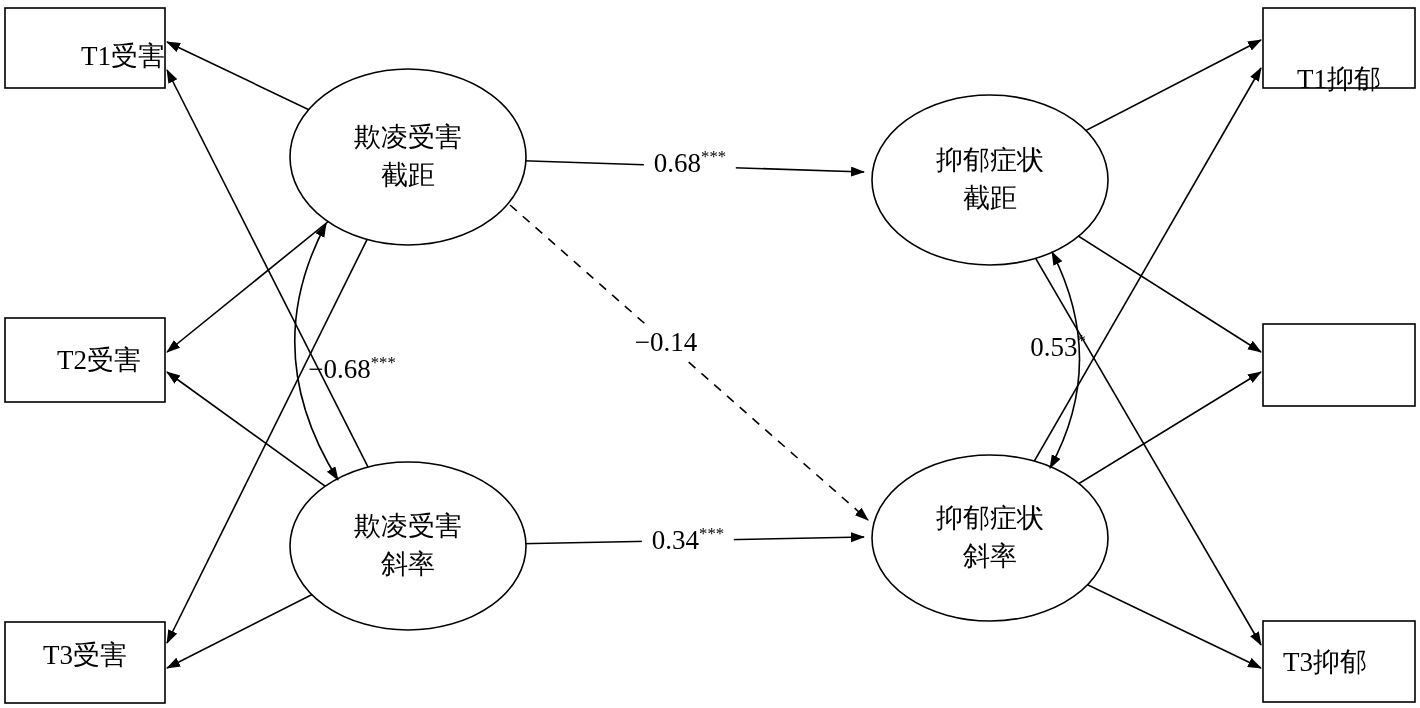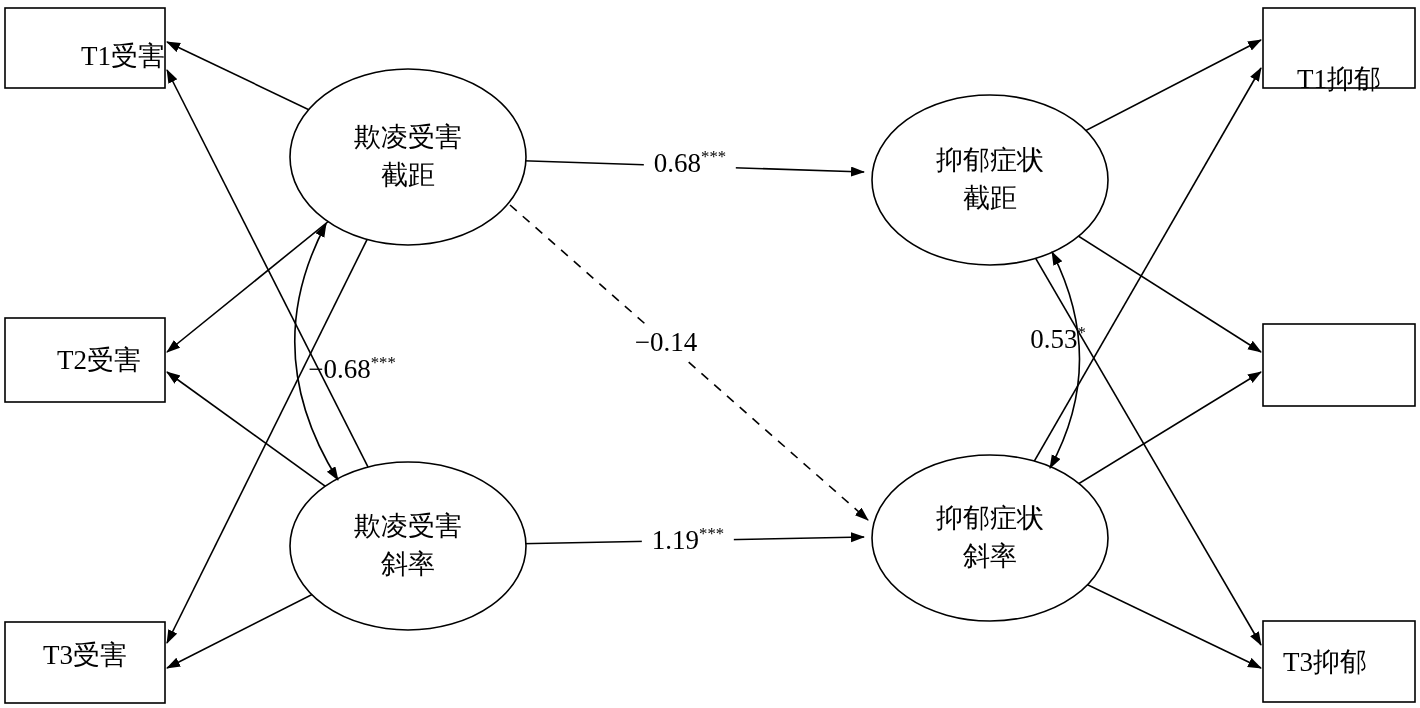--- a/index.html
+++ b/index.html
@@ -119,25 +119,25 @@
   </div>
   <div class="ellipse-label" style="left:872px; top:496px; width:236px; height:84px;">
     <div>抑郁症状</div>
     <div>斜率</div>
   </div>
 
   <div class="coef on-line" style="left:690px; top:163px;">
     <span>0.68</span><sup>***</sup>
   </div>
   <div class="coef on-line" style="left:688px; top:540px;">
-    <span>1.19</span><sup>***</sup>
+    <span>0.34</span><sup>***</sup>
   </div>
   <div class="coef on-line" style="left:666px; top:342px;">
     <span>−0.14</span><sup></sup>
   </div>
   <div class="coef" style="left:352px; top:369px;">
     <span>−0.68</span><sup>***</sup>
   </div>
-  <div class="coef" style="left:1058px; top:339px;">
+  <div class="coef" style="left:1058px; top:347px;">
     <span>0.53</span><sup>*</sup>
   </div>
 
 </div>
 
 </body></html>

